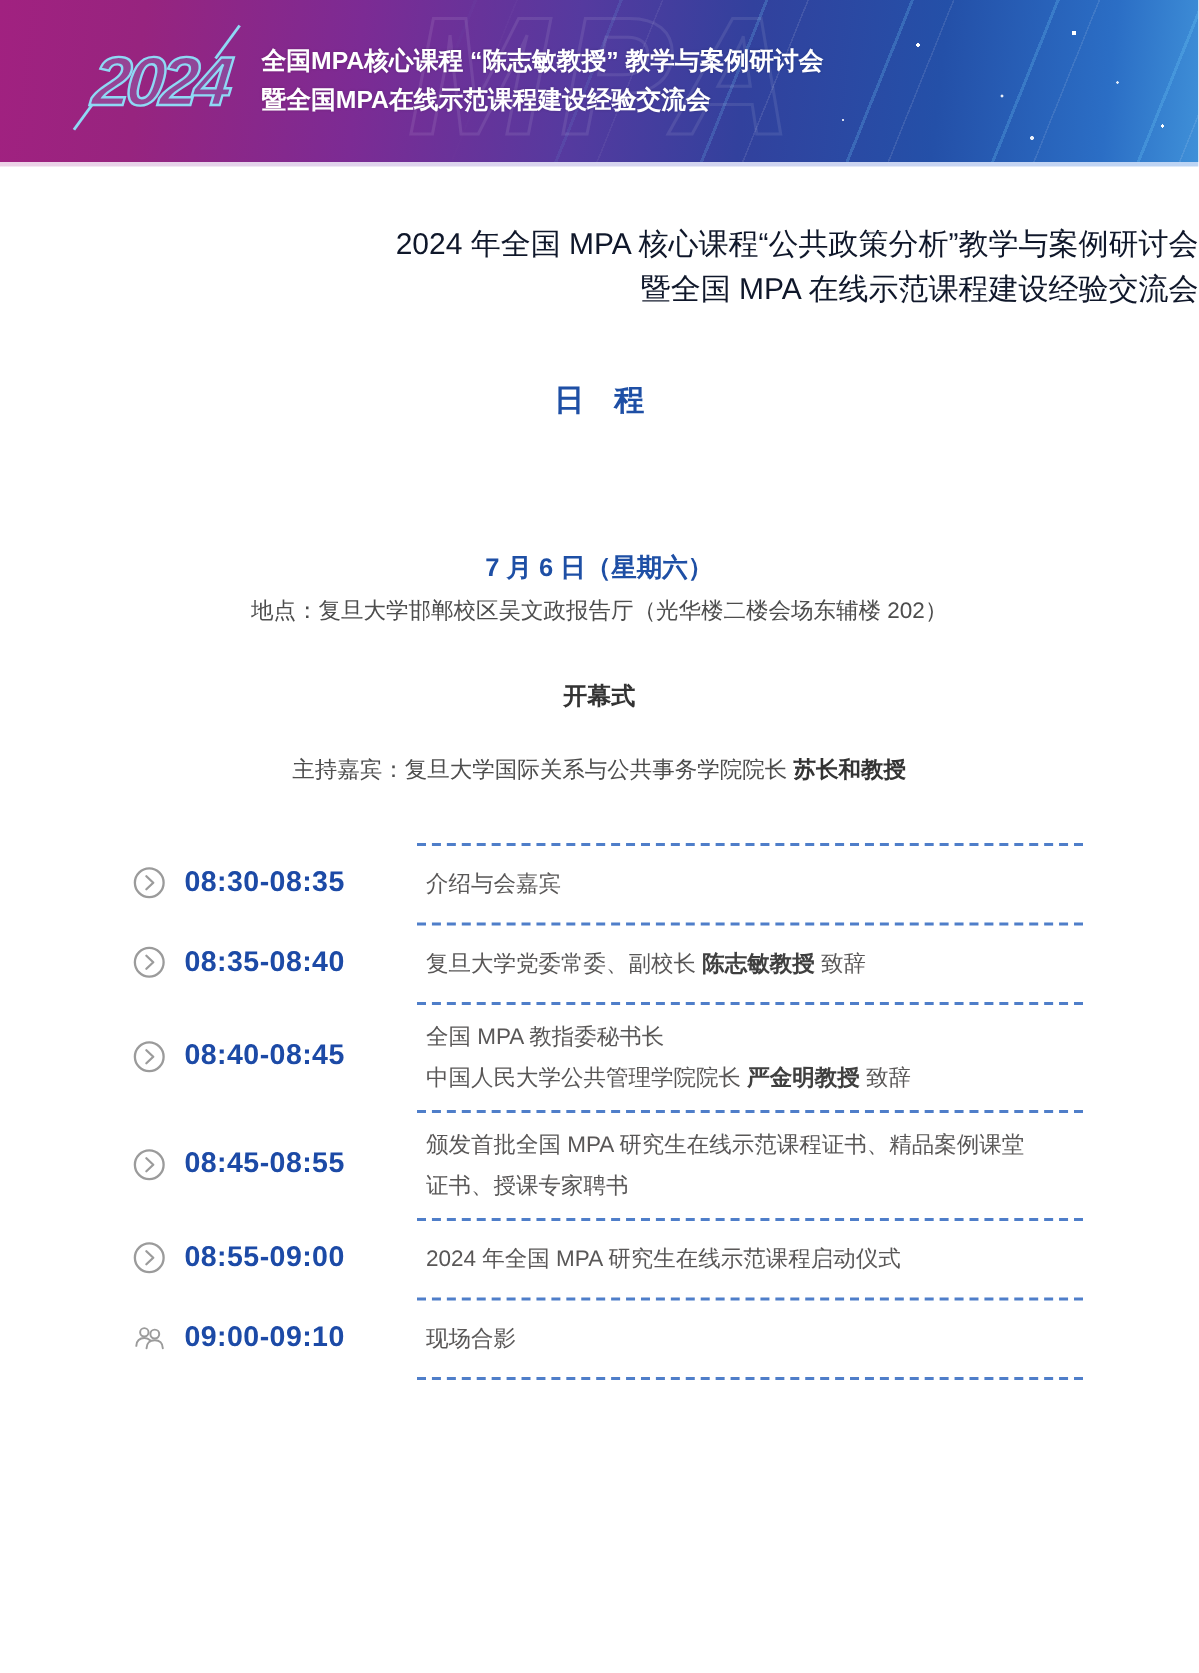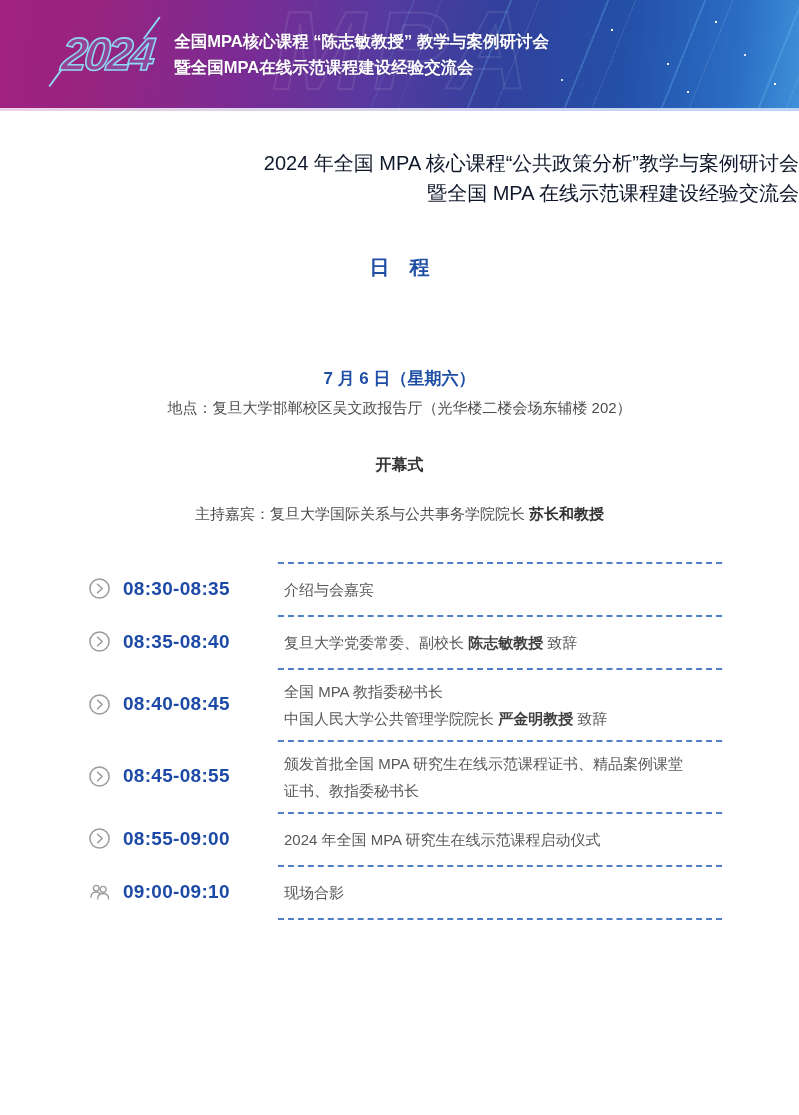--- a/index.html
+++ b/index.html
@@ -224,21 +224,21 @@
         <span class="sched-icon">
           <svg viewBox="0 0 24 24" fill="none">
             <circle cx="12" cy="12" r="10" stroke="#9b9b9b" stroke-width="1.6"></circle>
             <path d="M10 7.5 L14.8 12 L10 16.5" stroke="#9b9b9b" stroke-width="1.6" stroke-linecap="round" stroke-linejoin="round"></path>
           </svg>
         </span>
         <span class="sched-time">08:45-08:55</span>
       </div>
       <div class="sched-content two-line">
         <div class="sched-line"><span>颁发首批全国 MPA 研究生在线示范课程证书、精品案例课堂</span></div>
-        <div class="sched-line"><span>证书、教指委秘书长</span></div>
+        <div class="sched-line"><span>证书、授课专家聘书</span></div>
       </div>
     </div>
     <div class="sched-row">
       <div class="sched-left">
         <span class="sched-icon">
           <svg viewBox="0 0 24 24" fill="none">
             <circle cx="12" cy="12" r="10" stroke="#9b9b9b" stroke-width="1.6"></circle>
             <path d="M10 7.5 L14.8 12 L10 16.5" stroke="#9b9b9b" stroke-width="1.6" stroke-linecap="round" stroke-linejoin="round"></path>
           </svg>
         </span>

